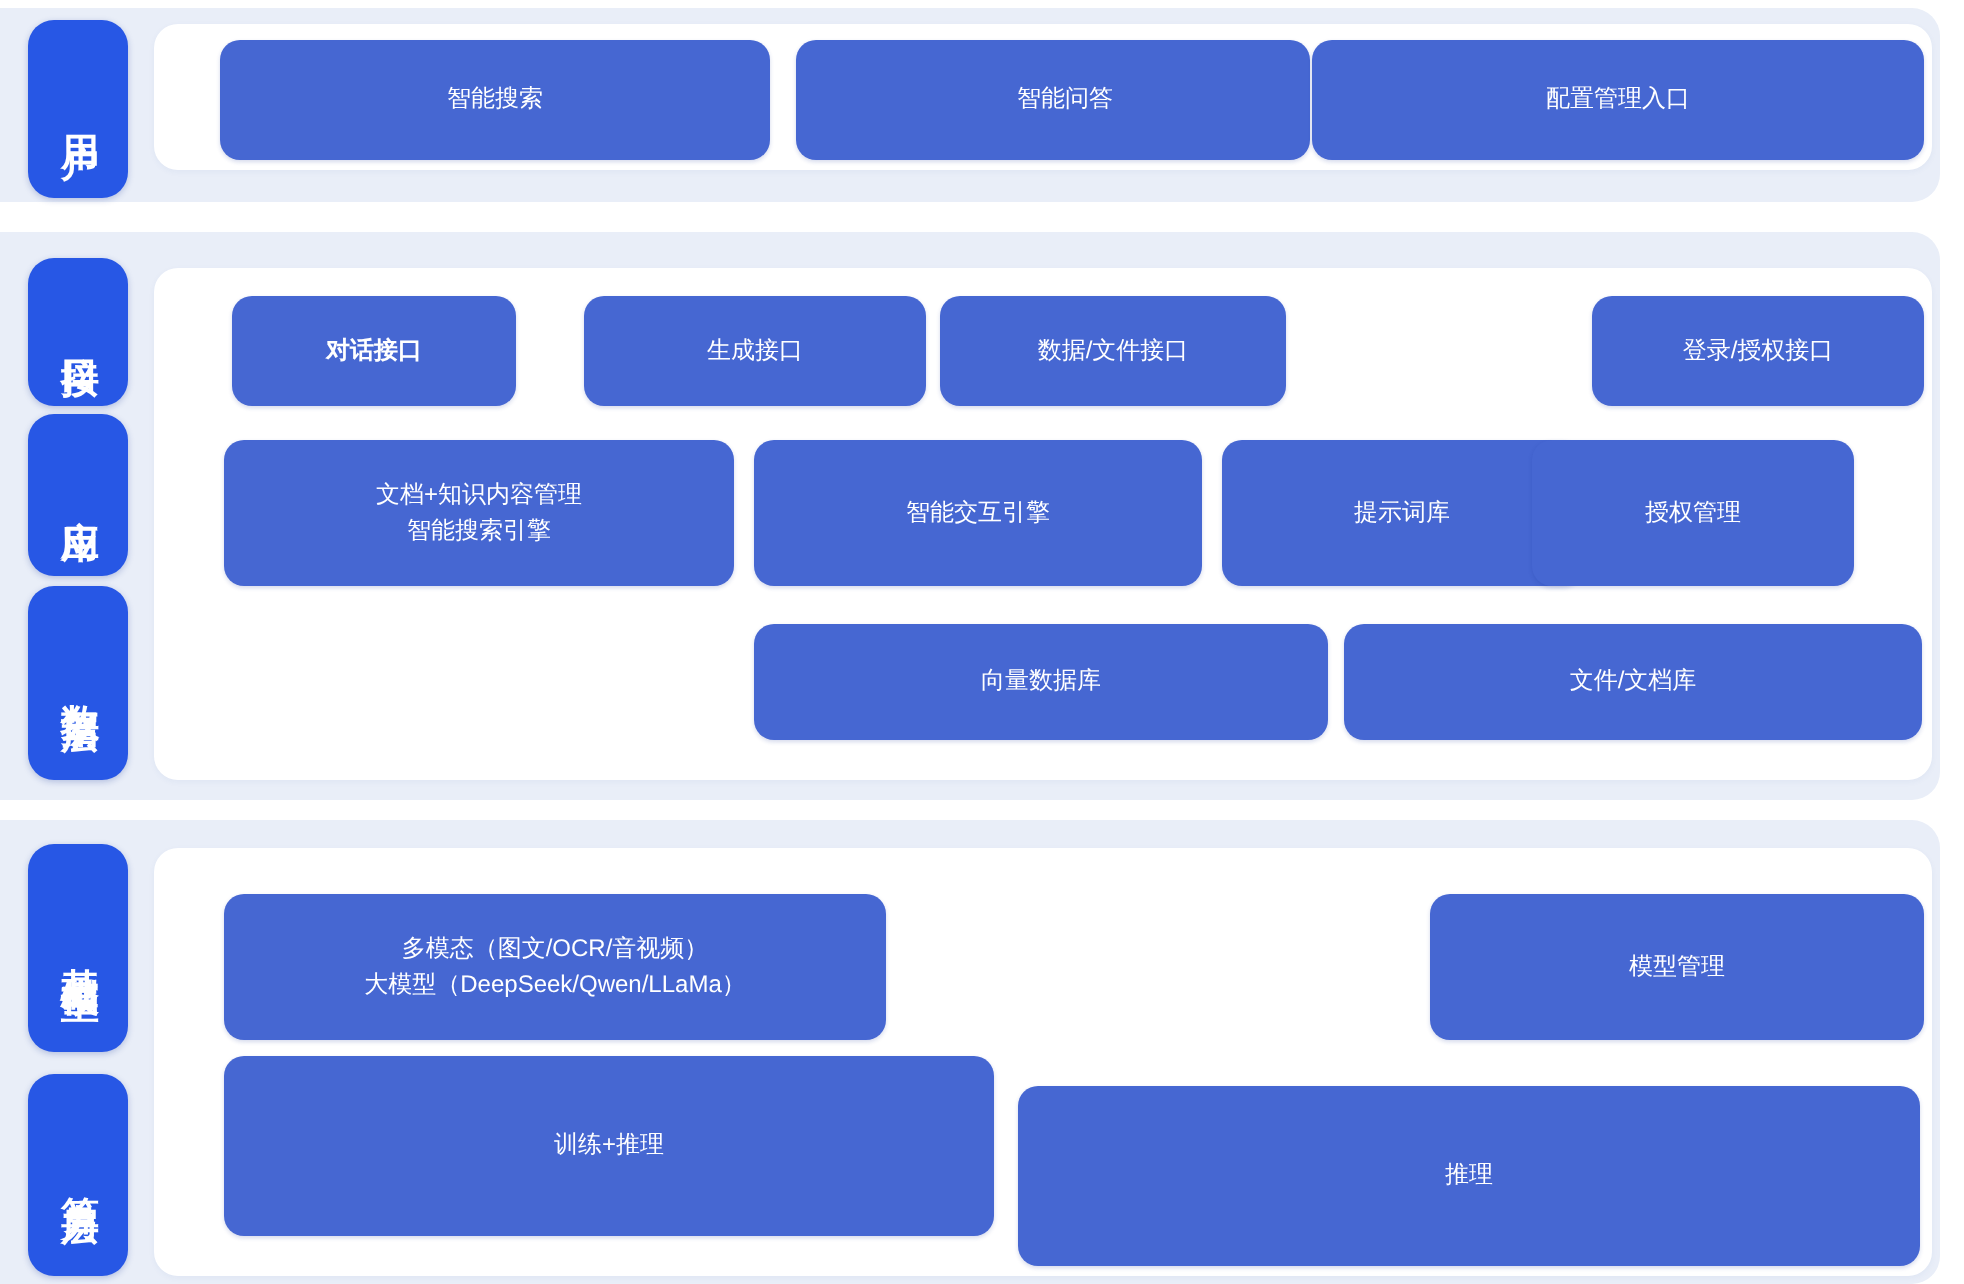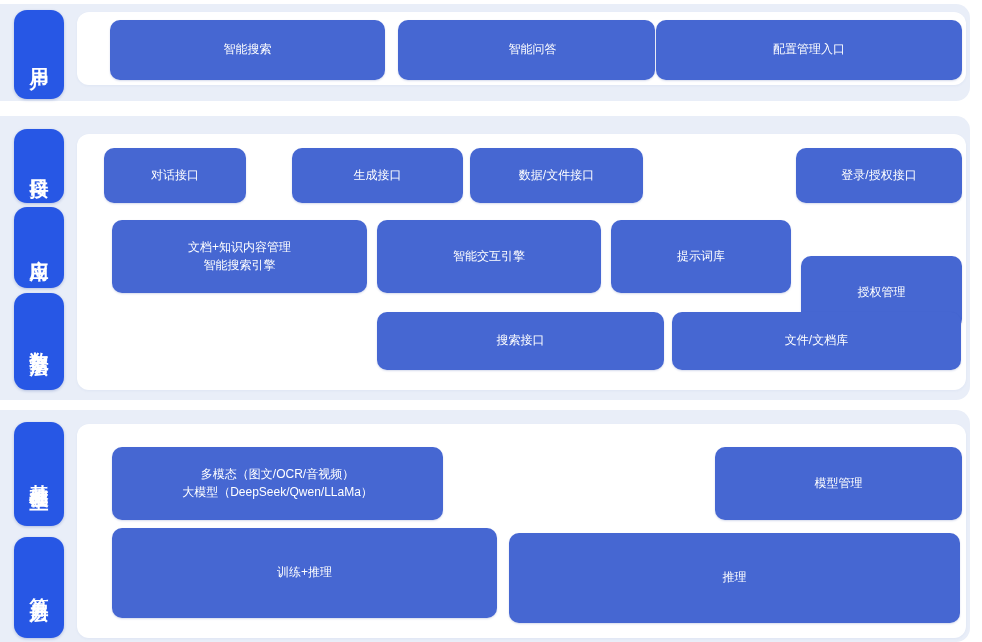--- a/index.html
+++ b/index.html
@@ -72,45 +72,45 @@
     <div class="pill" style="top:13px; height:74px;">
       <span>接口</span>
     </div>
     <div class="pill" style="top:91px; height:81px;">
       <span>应用</span>
     </div>
     <div class="pill" style="top:177px; height:97px;">
       <span>数据层</span>
     </div>
 
-    <div class="node" style="left:104px; top:32px; width:142px; height:55px;">对话接口</div>
+    <div class="node" style="left:116px; top:32px; width:142px; height:55px;font-weight:bold;">对话接口</div>
     <div class="node" style="left:292px; top:32px; width:171px; height:55px;font-family:Liberation Serif, serif;">生成接口</div>
     <div class="node" style="left:470px; top:32px; width:173px; height:55px;">数据/文件接口</div>
     <div class="node" style="left:796px; top:32px; width:166px; height:55px;">登录/授权接口</div>
 
     <div class="node" style="left:112px; top:104px; width:255px; height:73px;">文档+知识内容管理
 智能搜索引擎</div>
     <div class="node" style="left:377px; top:104px; width:224px; height:73px;">智能交互引擎</div>
     <div class="node" style="left:611px; top:104px; width:180px; height:73px;">提示词库</div>
-    <div class="node" style="left:801px; top:104px; width:161px; height:73px;margin-top:36px;">授权管理</div>
+    <div class="node" style="left:766px; top:104px; width:161px; height:73px;">授权管理</div>
 
-    <div class="node" style="left:377px; top:196px; width:287px; height:58px;">搜索接口</div>
+    <div class="node" style="left:377px; top:196px; width:287px; height:58px;">向量数据库</div>
     <div class="node" style="left:672px; top:196px; width:289px; height:58px;">文件/文档库</div>
   </div>
 
   <div class="section" style="top:410px; height:232px;">
     <div class="panel" style="left:77px; top:14px; width:889px; height:214px;"></div>
     <div class="pill" style="top:12px; height:104px;">
       <span>基础模型</span>
     </div>
     <div class="pill" style="top:127px; height:101px;">
       <span>算力层</span>
     </div>
 
     <div class="node" style="left:112px; top:37px; width:331px; height:73px;">多模态（图文/OCR/音视频）
 大模型（DeepSeek/Qwen/LLaMa）</div>
     <div class="node" style="left:715px; top:37px; width:247px; height:73px;">模型管理</div>
 
     <div class="node" style="left:112px; top:118px; width:385px; height:90px;">训练+推理</div>
-    <div class="node" style="left:509px; top:123px; width:451px; height:90px;">推理</div>
+    <div class="node" style="left:509px; top:133px; width:451px; height:90px;">推理</div>
   </div>
 
 </div>
 
 </body></html>

